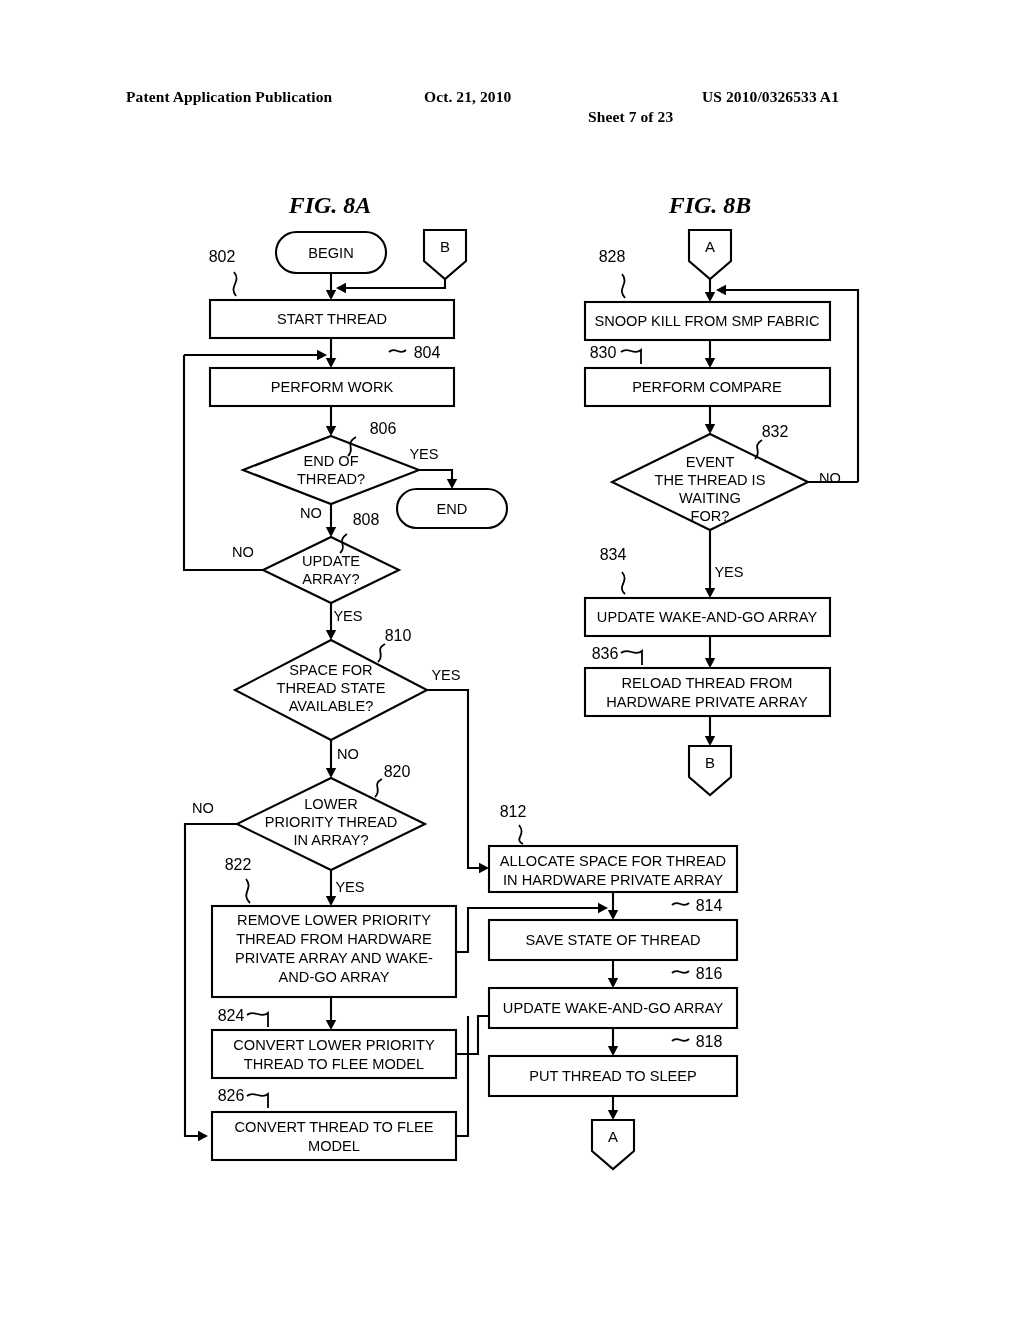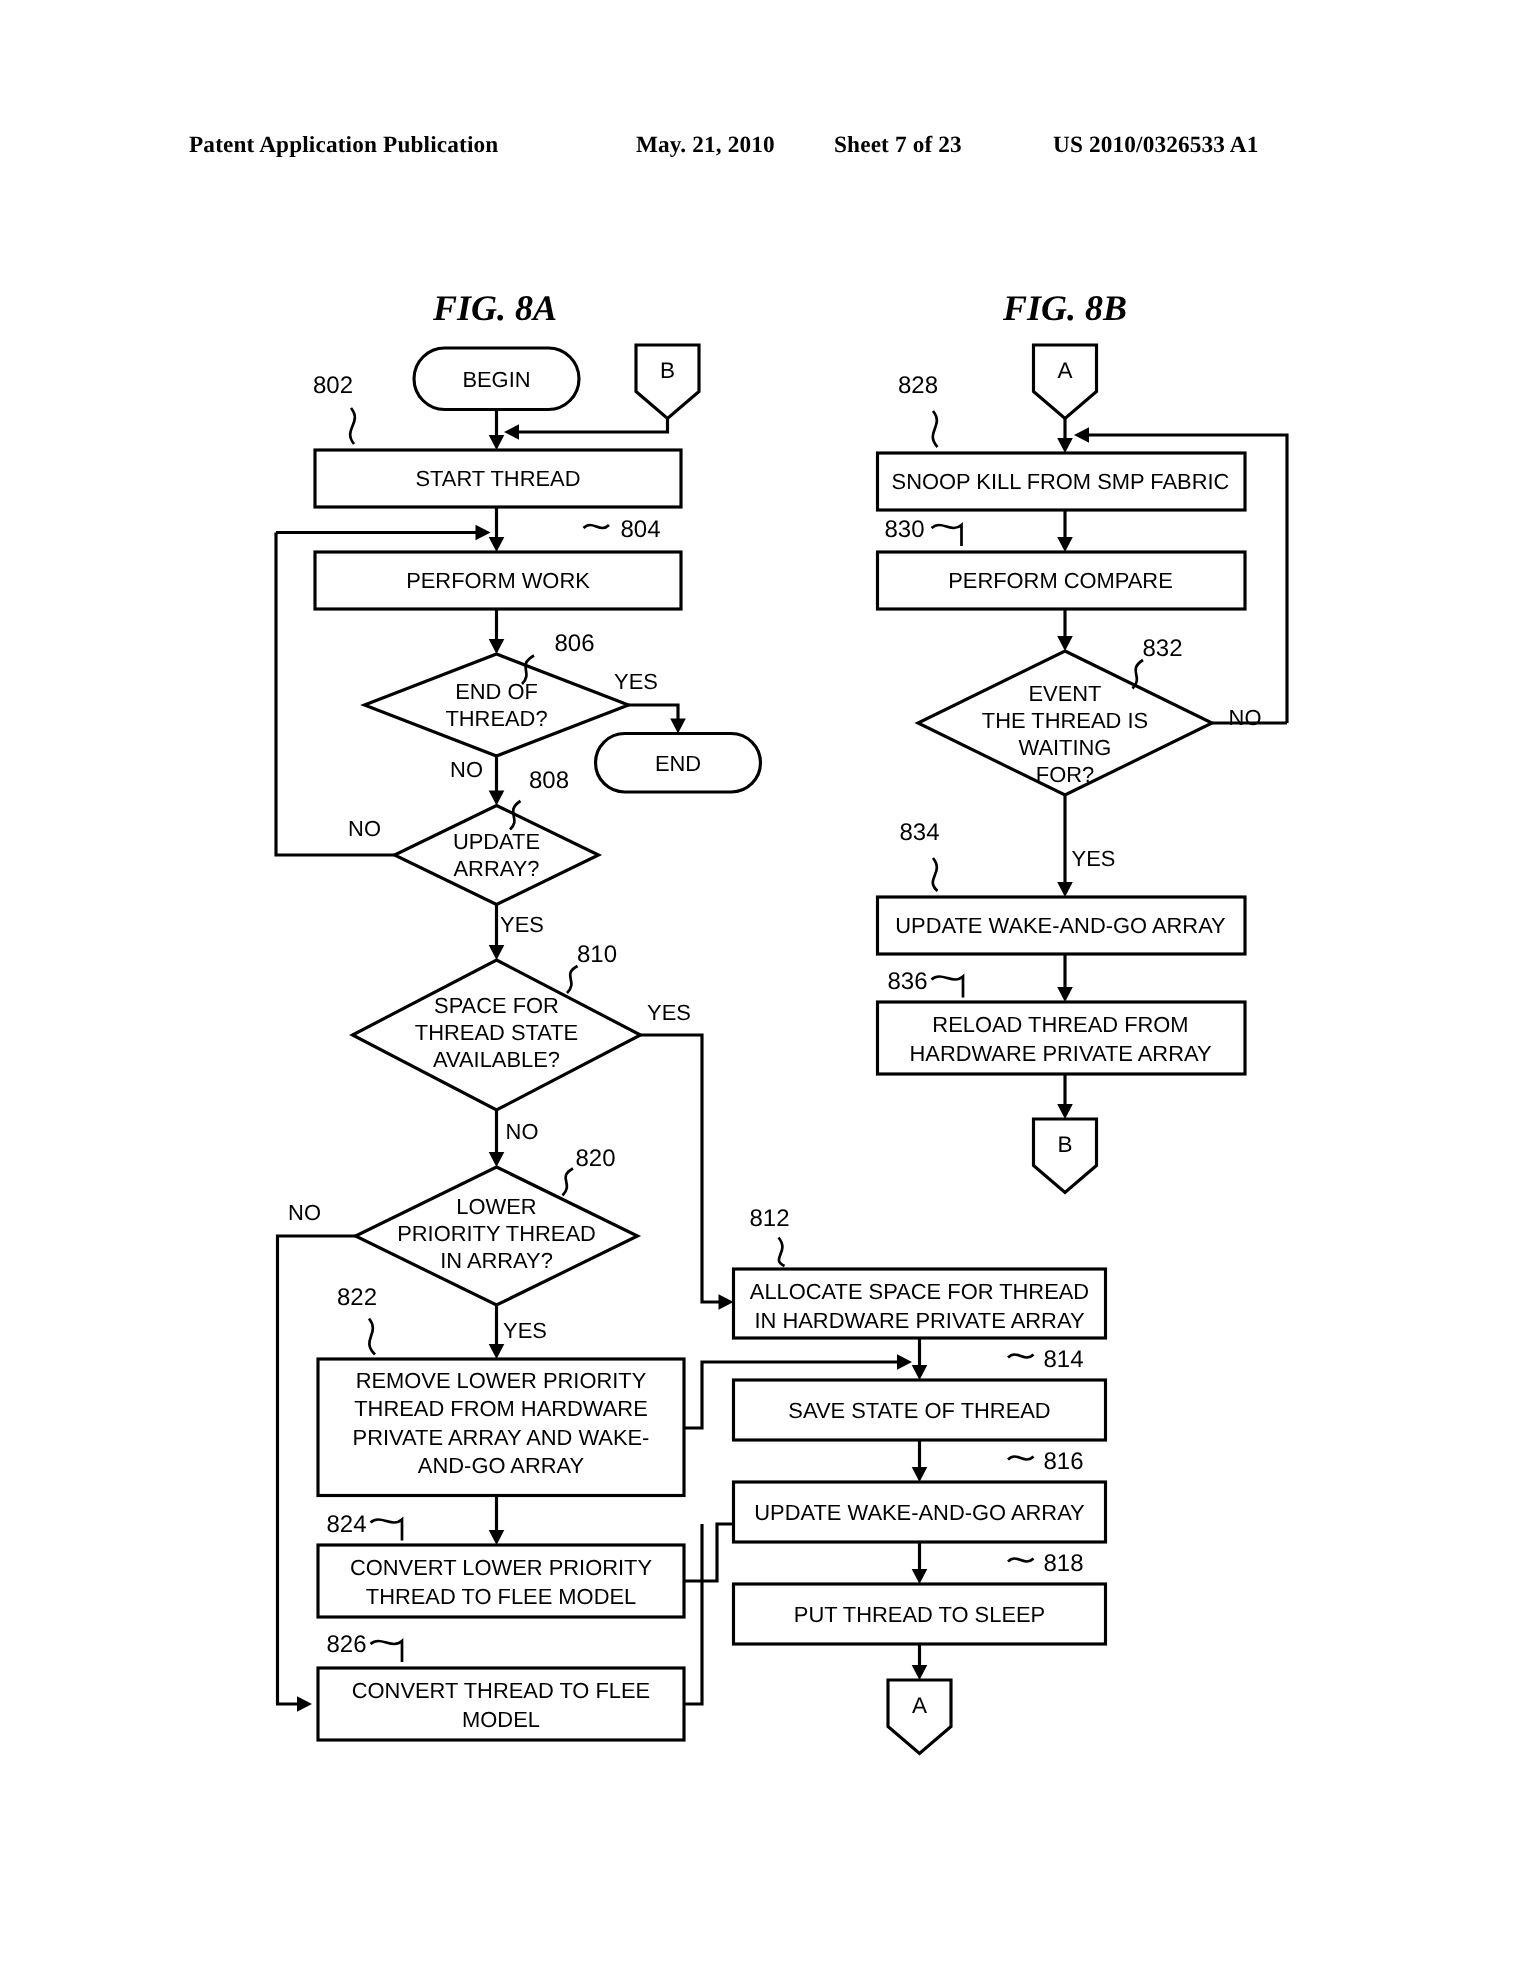--- a/index.html
+++ b/index.html
@@ -17,21 +17,21 @@
     top:88px;left:0;width:1024px;
     font-family:"Liberation Serif", serif;
     font-weight:bold;
     font-size:15.5px;
     letter-spacing:.1px;
     white-space:nowrap;
   }
   .hdr span{position:absolute;top:0;}
   .hdr-pub{left:126px;}
   .hdr-date{left:424px;}
-  .hdr-sheet{left:556px;}
+  .hdr-sheet{left:588px;margin-top:20px;}
   .hdr-num{left:702px;}
 
   svg{position:absolute;left:0;top:0;}
   svg text{font-family:"Liberation Sans", sans-serif;}
   .figlbl{
     font-family:"Liberation Serif", serif;
     font-style:italic;font-weight:bold;
     font-size:24px;
   }
   .btxt{font-size:14.6px;}
@@ -42,21 +42,21 @@
   .ln{stroke:#000000;stroke-width:2.1;fill:none;}
   .lnthin{stroke:#000000;stroke-width:1.8;fill:none;}
 </style>
 </head>
 <body>
 
 <div id="sheet">
 
   <div class="hdr">
     <span class="hdr-pub">Patent Application Publication</span>
-    <span class="hdr-date">May. 21, 2010</span>
+    <span class="hdr-date">Oct. 21, 2010</span>
     <span class="hdr-sheet">Sheet 7 of 23</span>
     <span class="hdr-num">US 2010/0326533 A1</span>
   </div>
 
   <svg width="1024" height="1320" viewBox="0 0 1024 1320">
 
     <text class="figlbl" x="330" y="213" text-anchor="middle">FIG. 8A</text>
 
     <text class="figlbl" x="710" y="213" text-anchor="middle">FIG. 8B</text>
 

